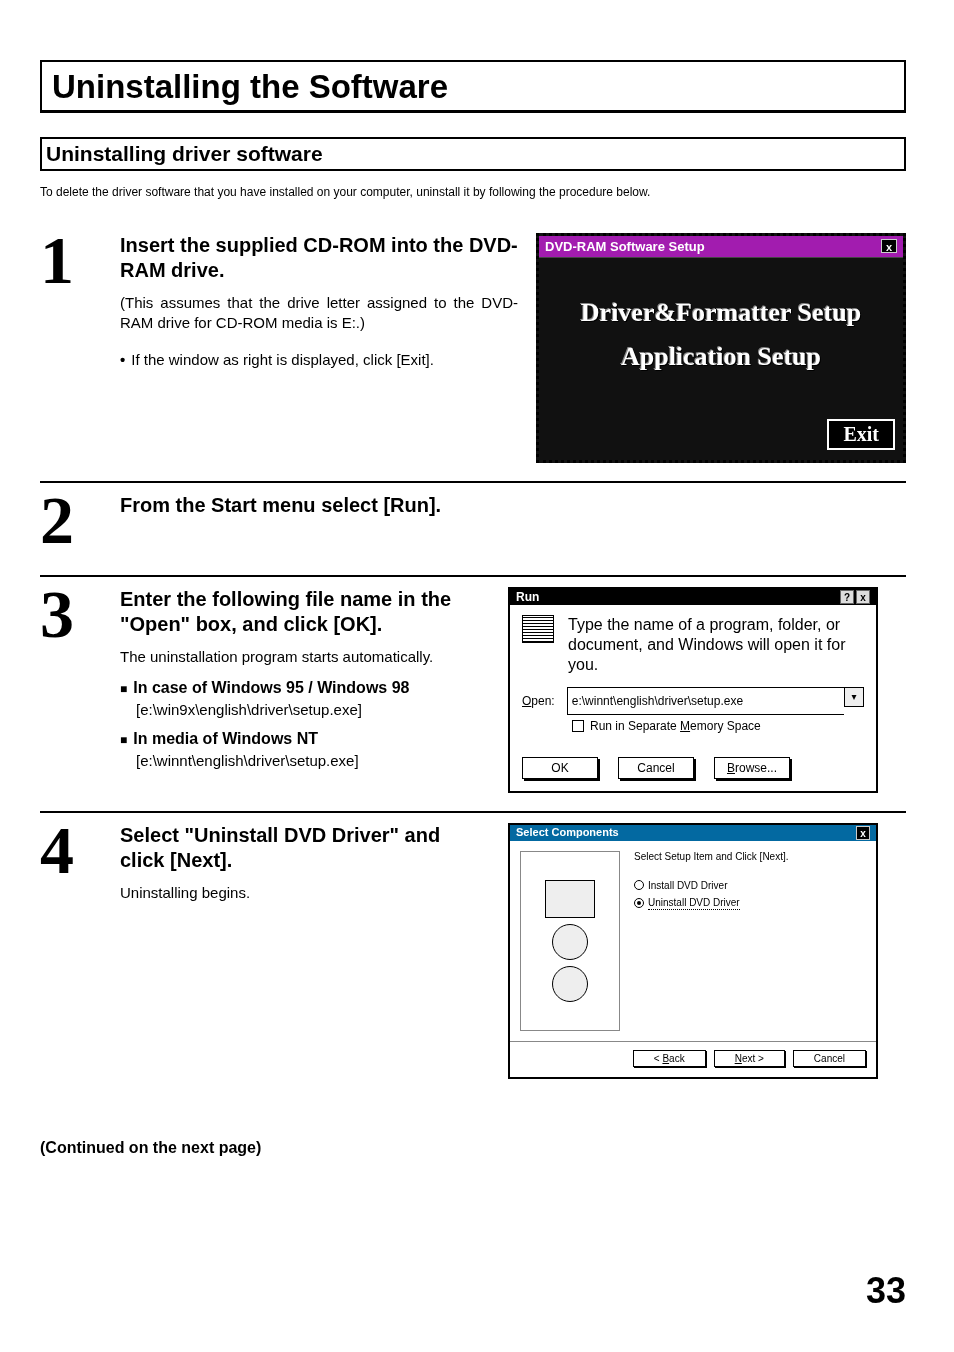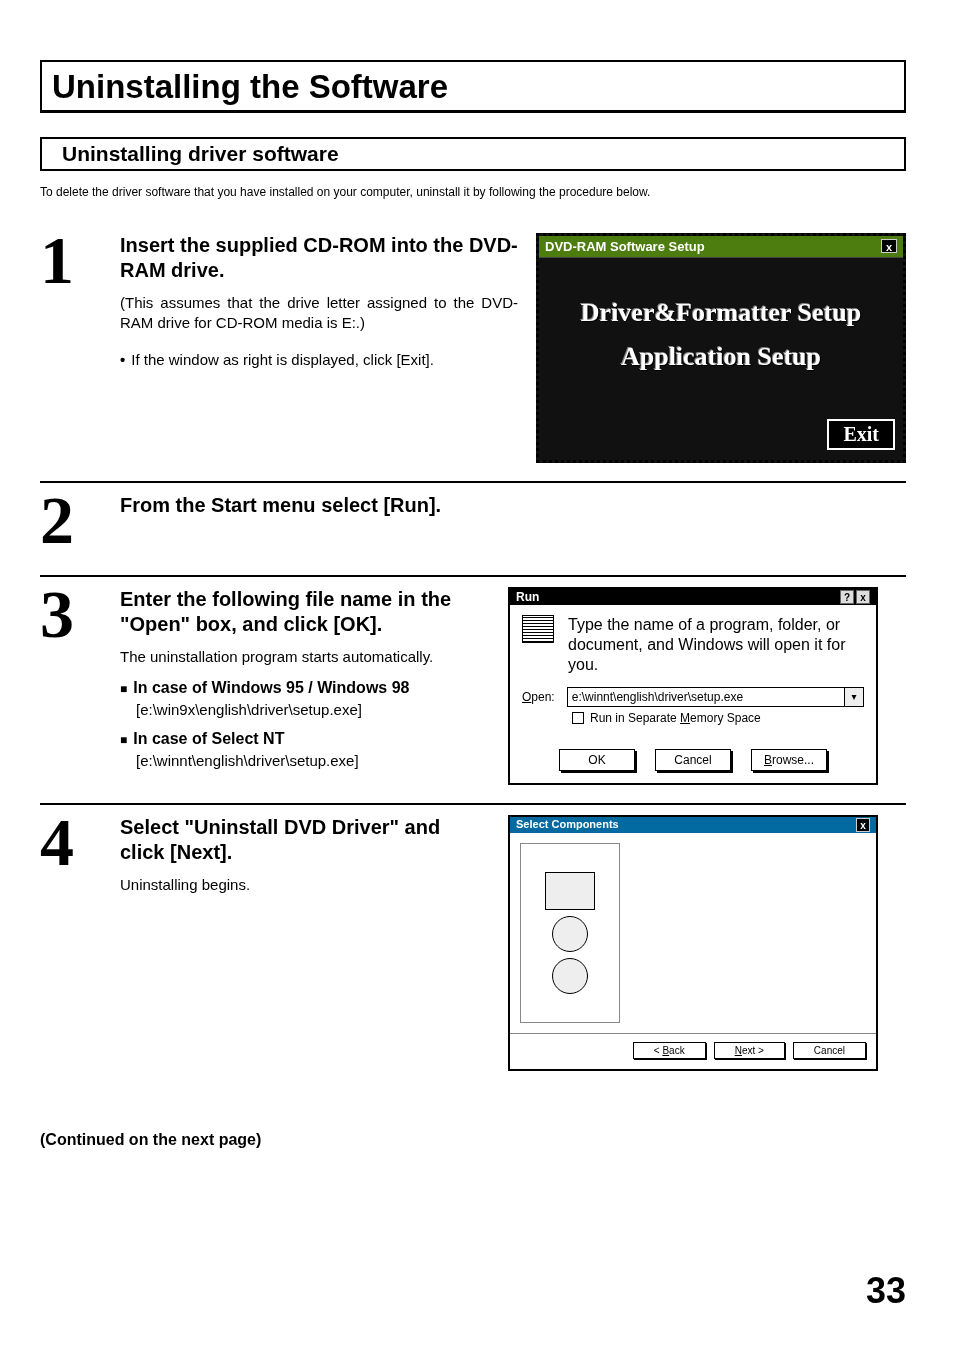--- a/index.html
+++ b/index.html
@@ -17,21 +17,21 @@
     border-bottom: 3px solid #000;
     padding: 6px 10px 4px 10px;
     margin-bottom: 24px;
   }
   .title-box h1 {
     font-size: 33px;
     font-weight: bold;
   }
   .subtitle-box {
     border: 2px solid #000;
-    padding: 3px 20px;
+    padding: 3px 4px;
     margin-bottom: 14px;
   }
   .subtitle-box h2 {
     font-size: 21px;
     font-weight: bold;
   }
   .intro {
     font-size: 12px;
     text-align: justify;
     line-height: 1.3;
@@ -96,21 +96,21 @@
   .dvdram-win {
     border: 3px solid #000;
     border-style: dotted;
     background: #111;
     color: #fff;
     height: 230px;
     position: relative;
     overflow: hidden;
   }
   .dvdram-tb {
-    background: #4d7c0f;
+    background: #a21caf;
     font-size: 13px;
     font-weight: bold;
     padding: 3px 6px;
     display: flex;
     justify-content: space-between;
     border-bottom: 1px solid #444;
   }
   .dvdram-x {
     width: 16px; height: 14px;
     background: #000;
@@ -172,30 +172,30 @@
     background: repeating-linear-gradient(0deg,#000,#000 1px,#fff 1px,#fff 3px);
     flex-shrink: 0;
   }
   .run-desc { font-size: 16px; line-height: 1.25; }
   .run-open-row { display: flex; align-items: center; gap: 12px; margin-bottom: 4px; }
   .run-label { font-size: 12px; }
   .run-label u { text-decoration: underline; }
   .run-input-wrap { flex: 1; display: flex; }
   .run-input {
     flex: 1; border: 1px solid #000; border-right: none;
-    padding: 2px 4px; font-size: 12px; height: 20px;
+    padding: 2px 4px; font-size: 12px; height: 28px;
   }
   .run-dd {
     width: 20px; height: 20px; border: 1px solid #000;
     background: #eee; font-size: 10px; text-align: center;
     line-height: 18px;
   }
   .run-mem-row { display: flex; align-items: center; gap: 6px; margin-left: 50px; margin-bottom: 14px; }
   .run-chk { width: 12px; height: 12px; border: 1px solid #000; flex-shrink: 0; }
-  .run-btns { display: flex; justify-content: center; gap: 20px; margin-top: 24px; }
+  .run-btns { display: flex; justify-content: flex-start; gap: 20px; margin-top: 24px; }
   .win-btn {
     min-width: 76px; text-align: center;
     border: 1px solid #000; padding: 3px 6px;
     font-size: 12px;
     box-shadow: 2px 2px 0 #000;
   }
   
   .sel-win { border: 2px solid #000; font-size: 11px; }
   .sel-tb {
     background: #0369a1; color: #fff; padding: 1px 6px;
@@ -287,21 +287,21 @@
   <div class="step-body" style="max-width:370px;">
     <div class="step-head">Enter the following file name in the "Open" box, and click [OK].</div>
     <div class="step-text">The uninstallation program starts automatically.</div>
     <div class="sq-bullet">
       <span class="sq-sym">■</span>
       <span>In case of Windows 95 / Windows 98</span>
     </div>
     <div class="sub-path">[e:\win9x\english\driver\setup.exe]</div>
     <div class="sq-bullet">
       <span class="sq-sym">■</span>
-      <span>In case of Select NT</span>
+      <span>In media of Windows NT</span>
     </div>
     <div class="sub-path">[e:\winnt\english\driver\setup.exe]</div>
   </div>
   <div class="figure-col">
     <div class="run-win">
       <div class="run-tb">
         <span>Run</span>
         <span class="tb-icons">
           <span class="tb-ic">?</span>
           <span class="tb-ic">x</span>
@@ -346,20 +346,31 @@
       <div class="sel-tb">
         <span>Select Components</span>
         <span class="tb-ic" style="background:#000;color:#fff;border-color:#ccc;">x</span>
       </div>
       <div class="sel-body">
         <div class="sel-art">
           <div class="art-box" style="width:50px;height:38px;"></div>
           <div class="art-box" style="width:36px;height:36px;border-radius:50%;"></div>
           <div class="art-box" style="width:36px;height:36px;border-radius:50%;"></div>
         </div>
+        <div class="sel-right">
+          <div class="sel-head">Select Setup Item and Click [Next].</div>
+          <div class="sel-opt">
+            <span class="radio"></span>
+            <span>Install DVD Driver</span>
+          </div>
+          <div class="sel-opt">
+            <span class="radio sel"></span>
+            <span class="dotted-sel">Uninstall DVD Driver</span>
+          </div>
+        </div>
       </div>
       <div class="sel-footer">
         <div class="sel-btn">&lt; <u>B</u>ack</div>
         <div class="sel-btn"><u>N</u>ext &gt;</div>
         <div class="sel-btn">Cancel</div>
       </div>
     </div>
   </div>
 </div>
 

